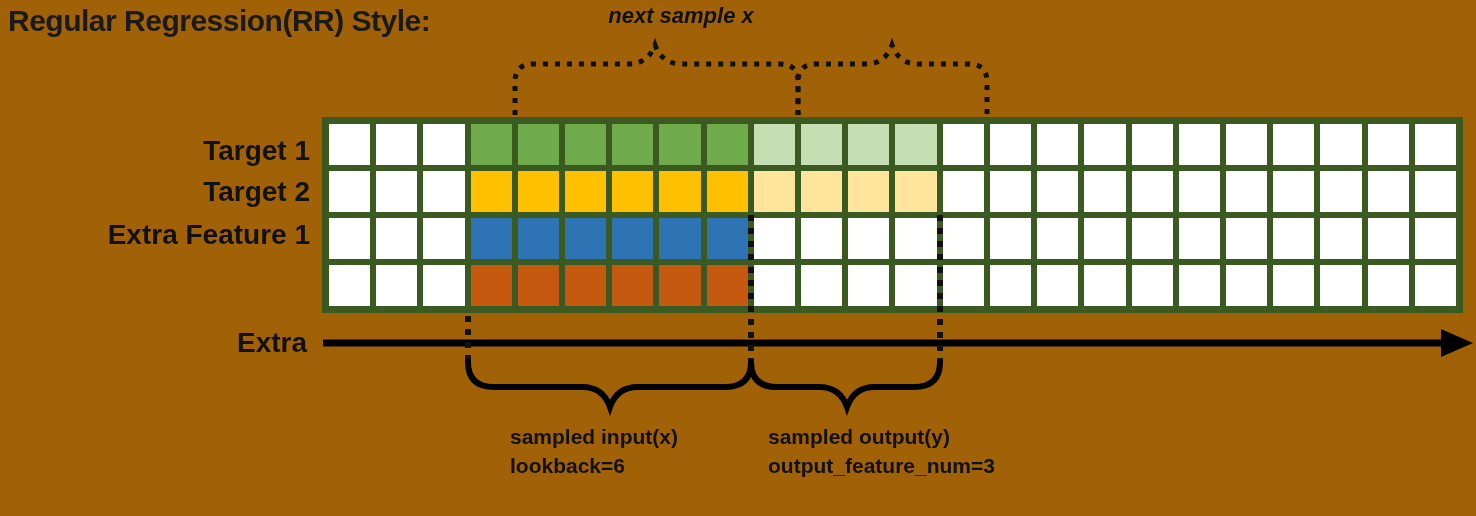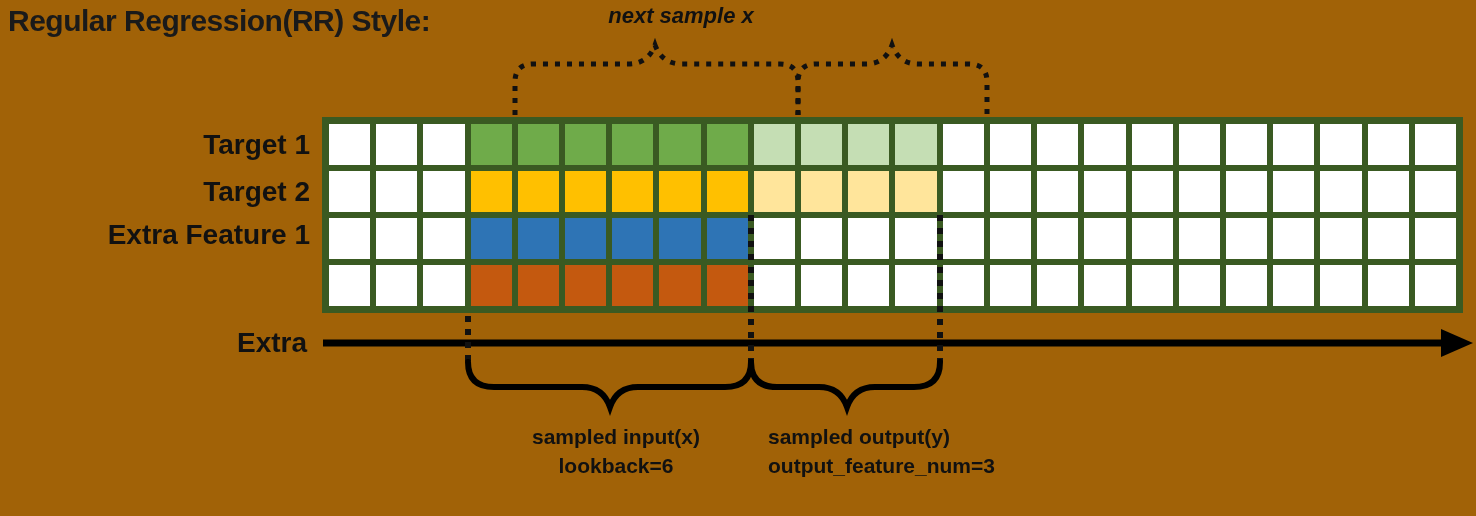--- a/index.html
+++ b/index.html
@@ -78,33 +78,33 @@
     pointer-events: none;
   }
   .anno {
     position: absolute;
     font-size: 21px;
     font-weight: bold;
     line-height: 29px;
     color: #111;
     white-space: nowrap;
   }
-  #input-annotation { left: 532px; top: 422px; text-align: center; }
+  #input-annotation { left: 510px; top: 422px; }
   #output-annotation { left: 768px; top: 422px; }
 </style>
 </head>
 <body>
 
 <div id="canvas">
 
   <div class="title">Regular Regression(RR) Style:</div>
 
   <div class="top-label" id="next-x-label">next sample x</div>
 
-  <div class="row-label" style="top:121px">Target 1</div>
+  <div class="row-label" style="top:127px">Target 1</div>
   <div class="row-label" style="top:168px">Target 2</div>
   <div class="row-label" style="top:211px">Extra Feature 1</div>
 
   <div id="sample-grid" style="background: rgb(58, 90, 34);">
       <div class="cell" style="background: rgb(255, 255, 255);"></div>
       <div class="cell" style="background: rgb(255, 255, 255);"></div>
       <div class="cell" style="background: rgb(255, 255, 255);"></div>
       <div class="cell" style="background: rgb(111, 171, 74);"></div>
       <div class="cell" style="background: rgb(111, 171, 74);"></div>
       <div class="cell" style="background: rgb(111, 171, 74);"></div>

